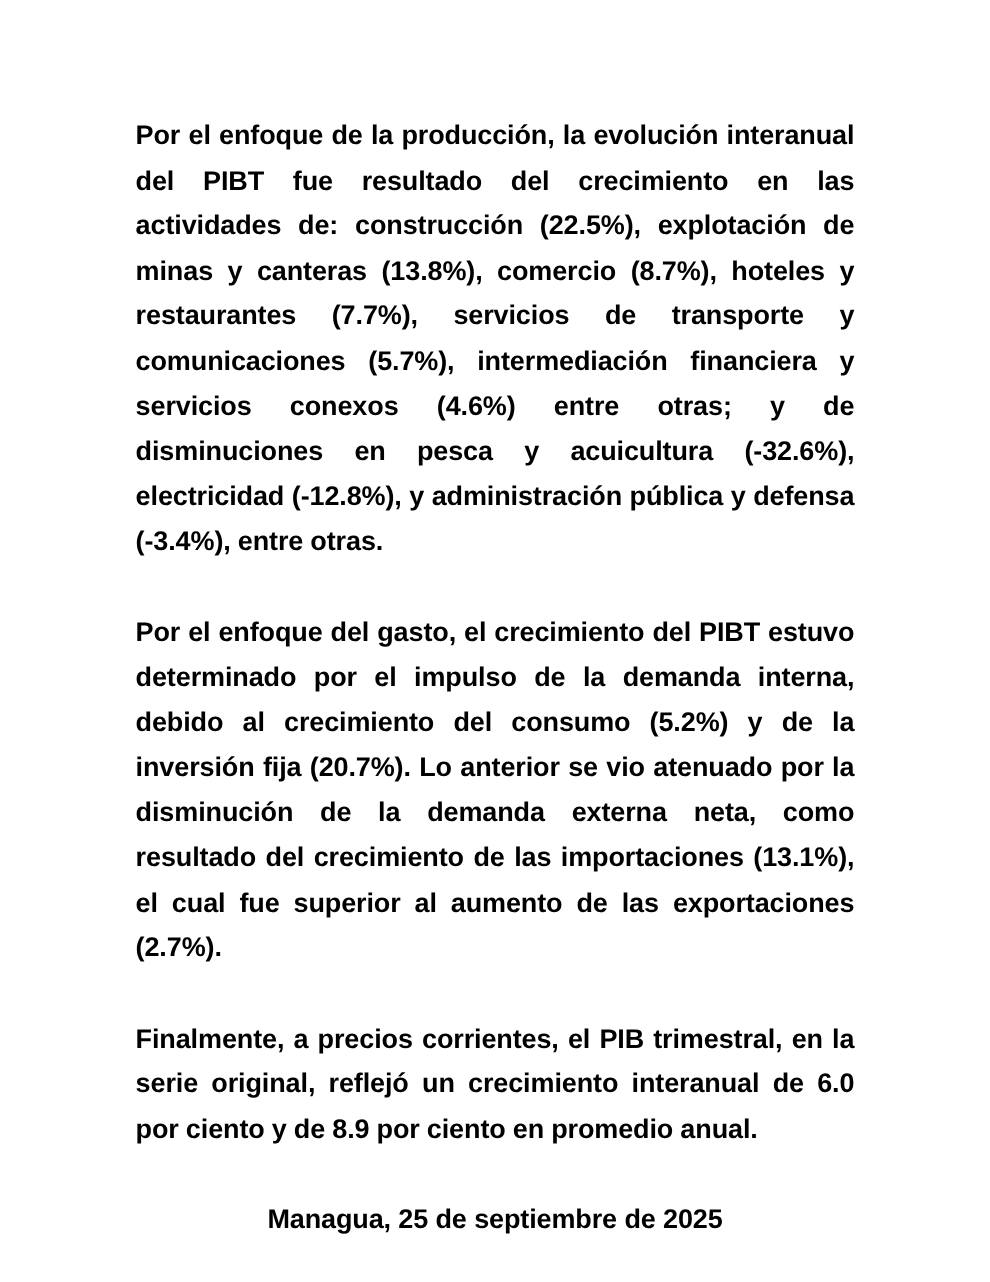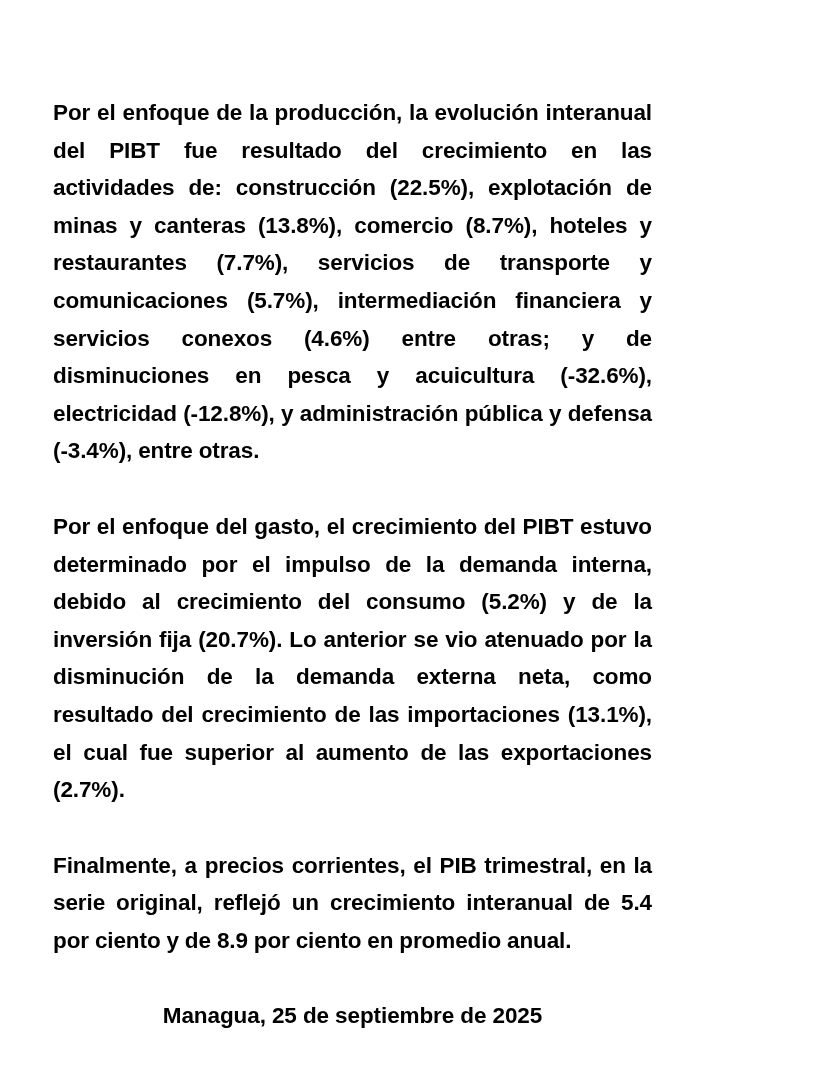--- a/index.html
+++ b/index.html
@@ -15,21 +15,21 @@
     font-family: "Liberation Sans", "DejaVu Sans", sans-serif;
     color: #000000;
     -webkit-font-smoothing: antialiased;
   }
   .page {
     position: relative;
     width: 825px;
     height: 1068px;
     background: #ffffff;
     box-sizing: border-box;
-    padding: 94px 113px 0 53px;
+    padding: 94px 113px 0 113px;
   }
   .doc-body {
     width: 599px;
   }
   p.para {
     margin: 0 0 38px 0;
     font-size: 22.5px;
     font-weight: 700;
     line-height: 37.6px;
     letter-spacing: -0.1px;
@@ -58,20 +58,20 @@
 </head>
 <body>
 
 <div class="page">
   <div class="doc-body">
 
     <p class="para">Por el enfoque de la producción, la evolución interanual del PIBT fue resultado del crecimiento en las actividades de: construcción (22.5%), explotación de minas y canteras (13.8%), comercio (8.7%), hoteles y restaurantes (7.7%), servicios de transporte y comunicaciones (5.7%), intermediación financiera y servicios conexos (4.6%) entre otras; y de disminuciones en pesca y acuicultura (-32.6%), electricidad (-12.8%), y administración pública y defensa (-3.4%), entre otras.</p>
 
     <p class="para">Por el enfoque del gasto, el crecimiento del PIBT estuvo determinado por el impulso de la demanda interna, debido al crecimiento del consumo (5.2%) y de la inversión fija (20.7%). Lo anterior se vio atenuado por la disminución de la demanda externa neta, como resultado del crecimiento de las importaciones (13.1%), el cual fue superior al aumento de las exportaciones (2.7%).</p>
 
-    <p class="para">Finalmente, a precios corrientes, el PIB trimestral, en la serie original, reflejó un crecimiento interanual de 5.4 por ciento y de 8.9 por ciento en promedio anual.</p>
+    <p class="para">Finalmente, a precios corrientes, el PIB trimestral, en la serie original, reflejó un crecimiento interanual de 6.0 por ciento y de 8.9 por ciento en promedio anual.</p>
 
     <div class="dateline-block">
       <p class="dateline">Managua, 25 de septiembre de 2025</p>
     </div>
 
   </div>
 </div>
 
 </body></html>

